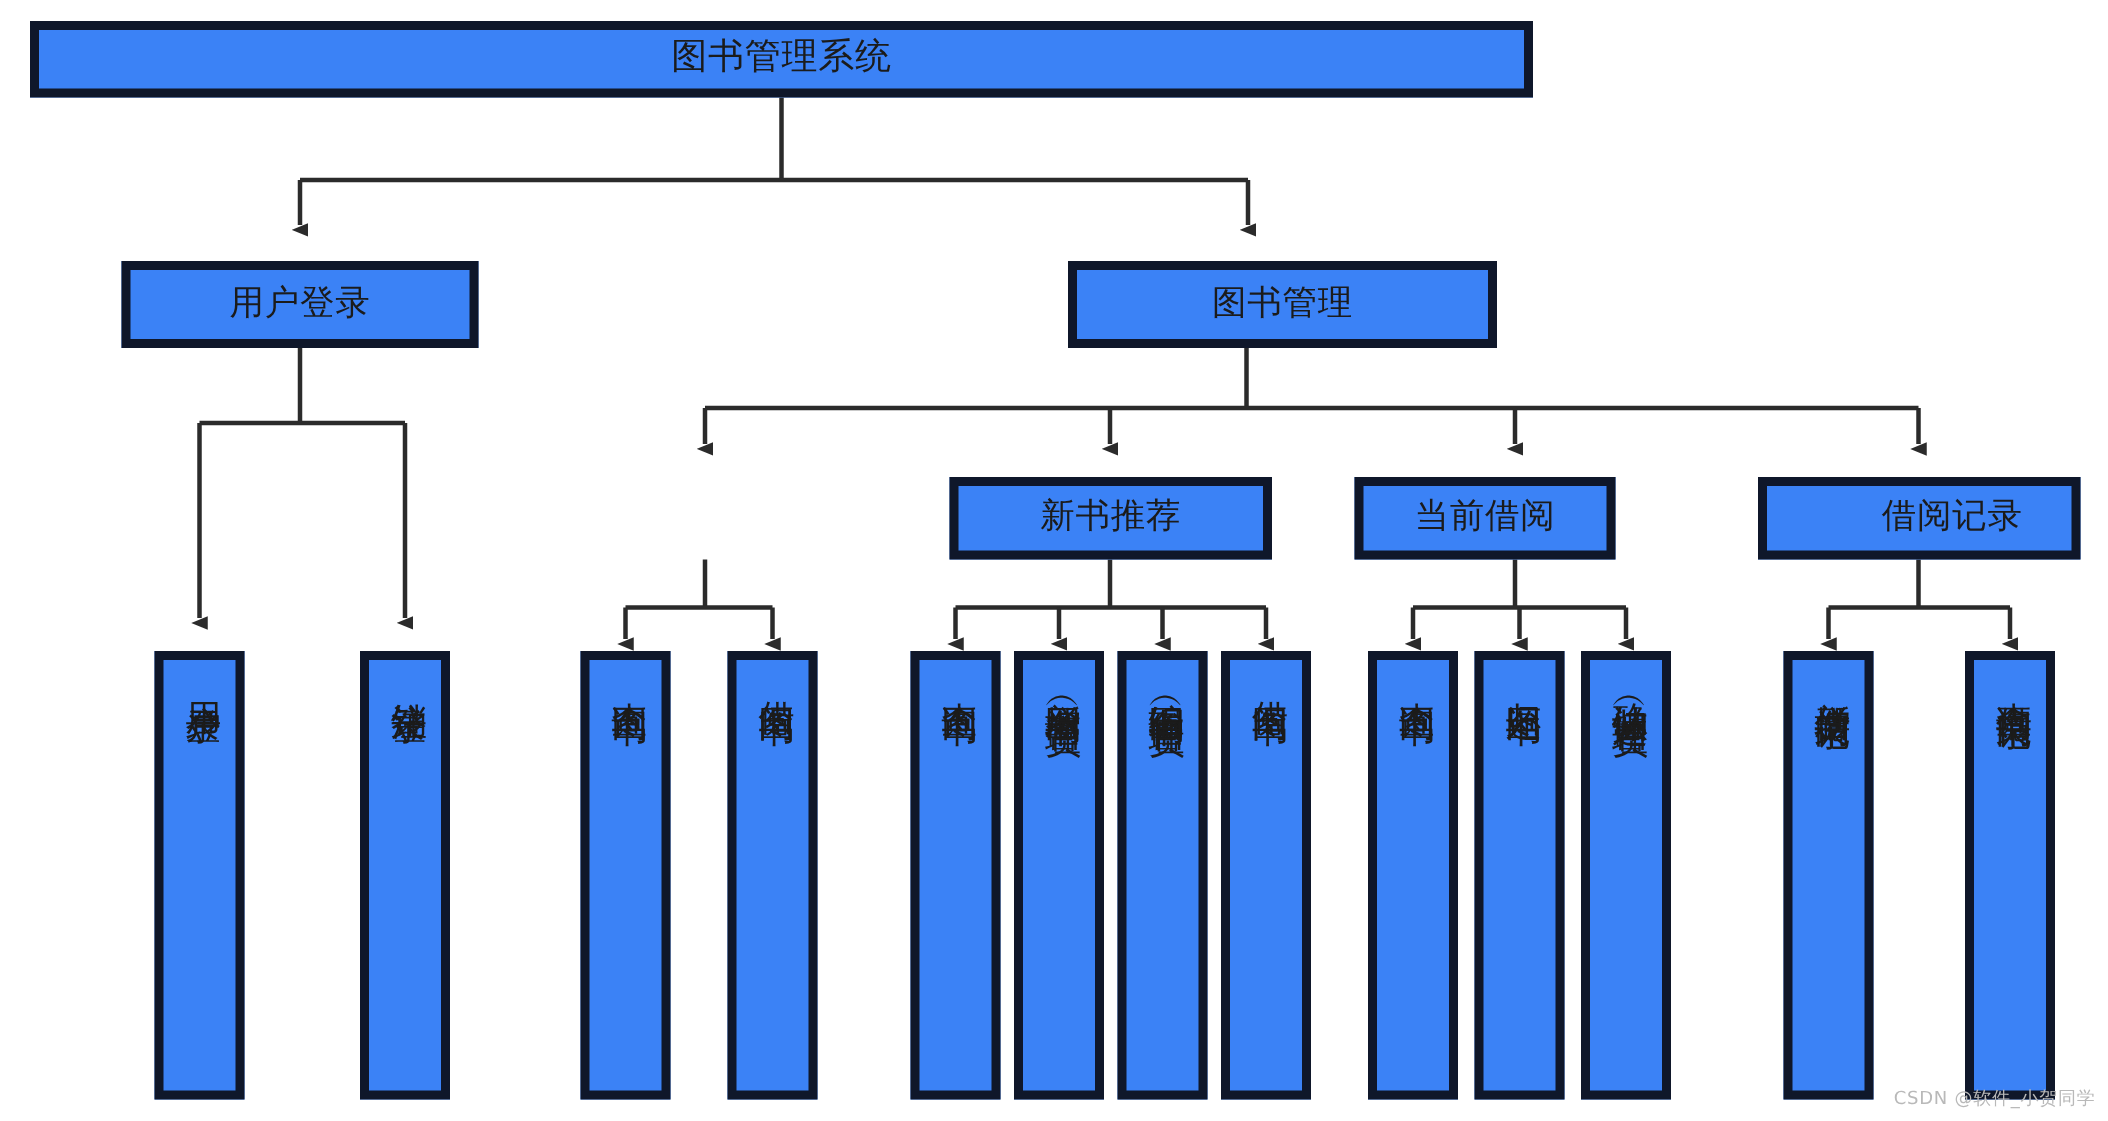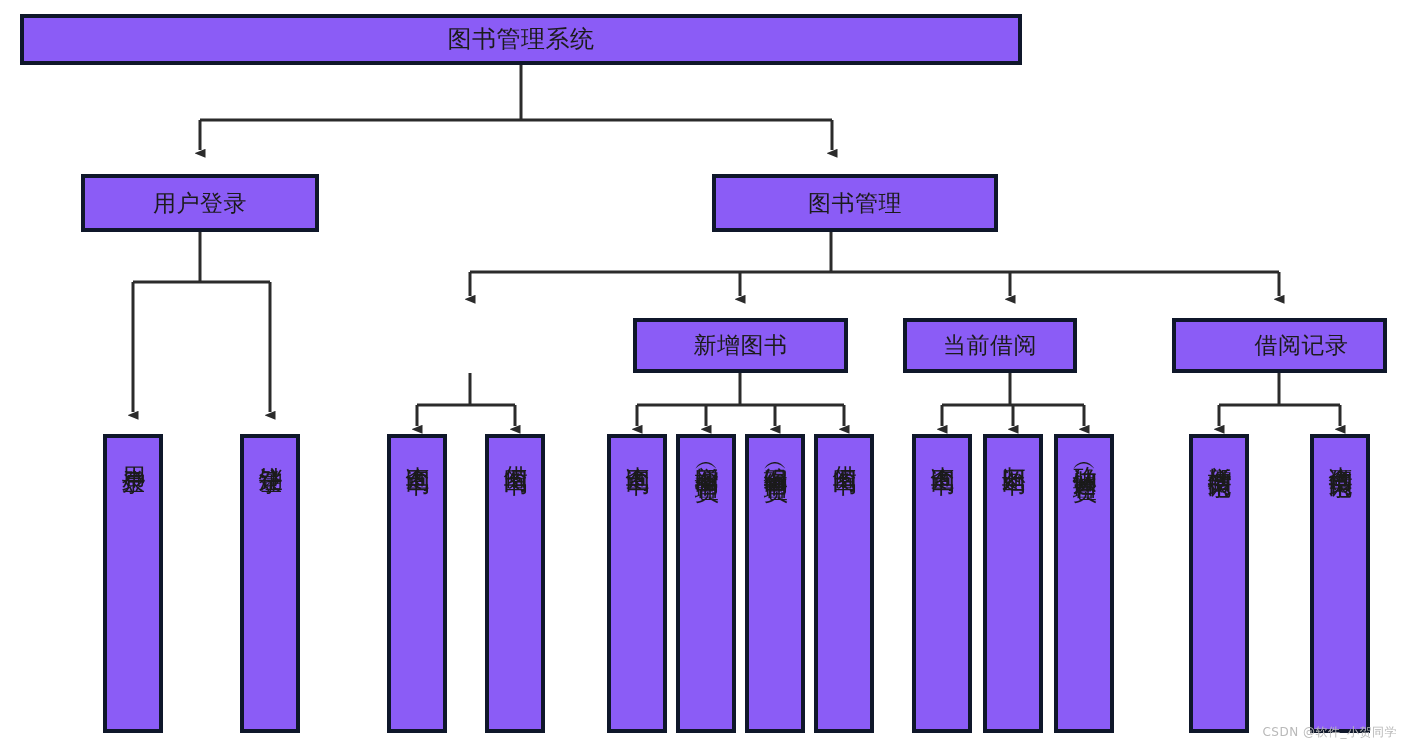--- a/index.html
+++ b/index.html
@@ -22,27 +22,28 @@
     position: absolute;
     left: 0;
     top: 0;
     width: 1405px;
     height: 747px;
     pointer-events: none;
   }
   .node {
     position: absolute;
     box-sizing: border-box;
-    background: #8b5cf6;
-    border: 4px solid #0f172a;
+    background: #3b82f6;
+    border: 6px solid #0f172a;
     display: flex;
     align-items: center;
     justify-content: center;
     color: #1b1b1b;
     z-index: 2;
+    font-family: Liberation Mono, monospace;
   }
   .node .label {
     display: block;
     text-align: center;
     line-height: 1.08;
     letter-spacing: 0.5px;
   }
   
   .node.horiz .label {
     writing-mode: horizontal-tb;
@@ -139,21 +140,21 @@
   </div>
 
   <div class="node horiz" style="left:81px; top:174px; width:238px; height:58px;">
     <span class="label">用户登录</span>
   </div>
   <div class="node horiz" style="left:712px; top:174px; width:286px; height:58px;">
     <span class="label">图书管理</span>
   </div>
 
   <div class="node horiz" style="left:633px; top:318px; width:215px; height:55px;">
-    <span class="label">新增图书</span>
+    <span class="label">新书推荐</span>
   </div>
   <div class="node horiz" style="left:903px; top:318px; width:174px; height:55px;">
     <span class="label">当前借阅</span>
   </div>
   <div class="node horiz" style="left:1172px; top:318px; width:215px; height:55px;padding-left:44px;">
     <span class="label">借阅记录</span>
   </div>
 
   <div class="node vert" style="left:103px; top:434px; width:60px; height:299px;">
     <span class="label">用户登录</span>

